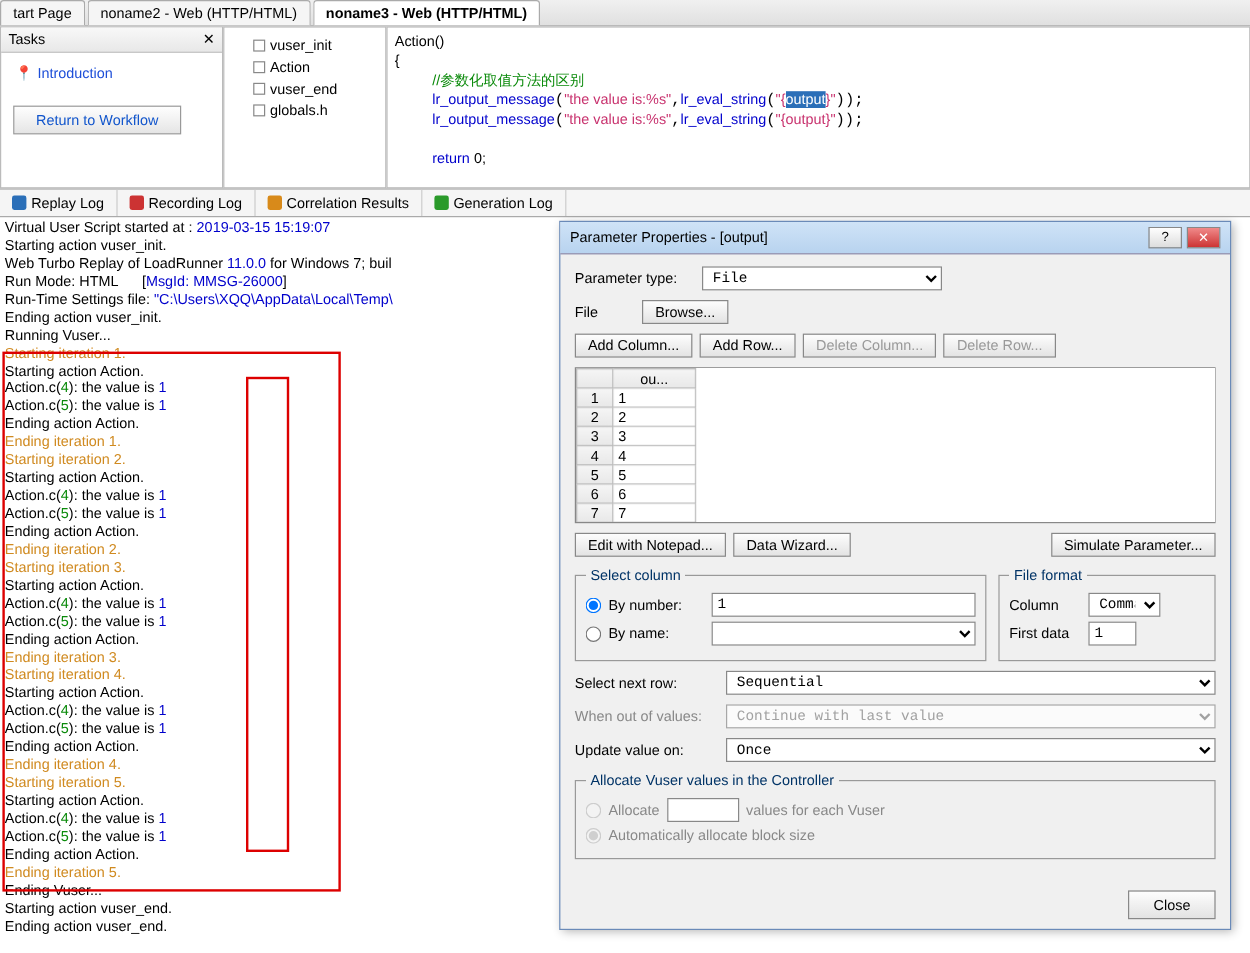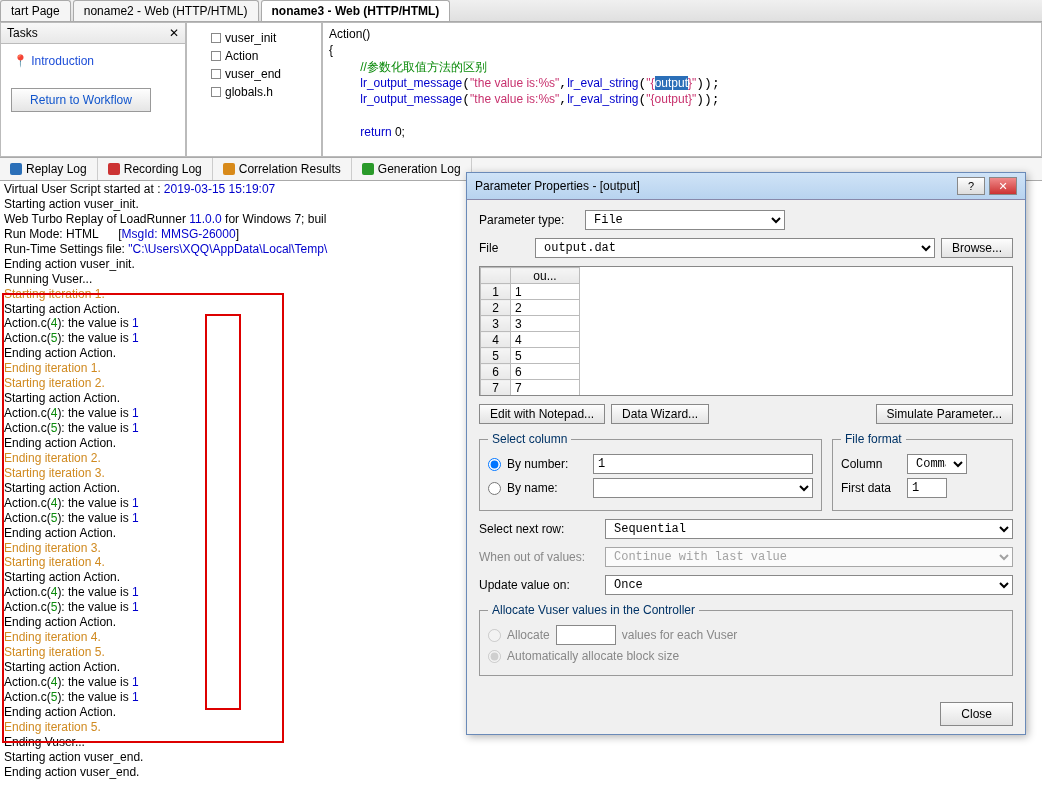--- a/index.html
+++ b/index.html
@@ -31,21 +31,21 @@
 .dot { width: 12px; height: 12px; border-radius: 2px; display:inline-block; }
 .d-blue { background:#2b6fb8; } .d-red { background:#c33; } .d-orange { background:#d88a1a; } .d-green { background:#2a9a2a; }
 
 .log-body { font-family: "Courier New", monospace; font-size: 13px; line-height: 1.15; padding: 2px 4px; height: 610px; overflow: hidden; white-space: pre; }
 .l-blue { color: #0000cc; }
 .l-orange { color: #d08a20; }
 .l-green { color: #0a8a0a; }
 .redbox { border: 2px solid #d00; position: absolute; pointer-events:none; }
 
 
-.dialog { position: absolute; left: 466px; top: 172px; width: 560px; background: #f0f0f0; border: 1px solid #6a8ab8; box-shadow: 2px 2px 8px rgba(0,0,0,.3); }
+.dialog { position: absolute; left: 466px; top: 184px; width: 560px; background: #f0f0f0; border: 1px solid #6a8ab8; box-shadow: 2px 2px 8px rgba(0,0,0,.3); }
 .dlg-title { background: linear-gradient(#cfe3f7, #b8d3ef); padding: 4px 8px; display: flex; justify-content: space-between; align-items: center; border-bottom: 1px solid #88a; }
 .dlg-title .btns { display: flex; gap: 4px; }
 .winbtn { width: 28px; height: 18px; border: 1px solid #888; background: linear-gradient(#fefefe,#ddd); display:flex; align-items:center; justify-content:center; font-size:11px; cursor:pointer; }
 .close-x { background: linear-gradient(#f08a8a,#cc3333); color:#fff; }
 
 .dlg-body { padding: 10px 12px; }
 .row { display: flex; align-items: center; margin-bottom: 8px; gap: 6px; }
 .row label { width: 100px; }
 select, input[type=text] { border: 1px solid #888; padding: 1px 4px; height: 20px; background:#fff; font-family:"Courier New",monospace; font-size:12px; }
 .btn { padding: 2px 10px; border: 1px solid #888; background: linear-gradient(#fdfdfd,#e3e3e3); cursor: pointer; }
@@ -189,22 +189,27 @@
       <div class="winbtn close-x">✕</div>
     </div>
   </div>
   <div class="dlg-body">
     <div class="row">
       <label>Parameter type:</label>
       <select style="width:200px"><option>File</option></select>
     </div>
     <div class="row">
       <label style="width:50px">File</label>
-      <select style="flex:1"><option>output.dat</option></select>
       <button class="btn">Browse...</button>
+    </div>
+    <div class="btnrow">
+      <button class="btn">Add Column...</button>
+      <button class="btn">Add Row...</button>
+      <button class="btn disabled">Delete Column...</button>
+      <button class="btn disabled">Delete Row...</button>
     </div>
     <div class="grid">
       <table>
         <tbody>
             <tr>
               <th></th>
               <th>ou...</th>
             </tr>
         <tr>
               <td class="rh">1</td>

